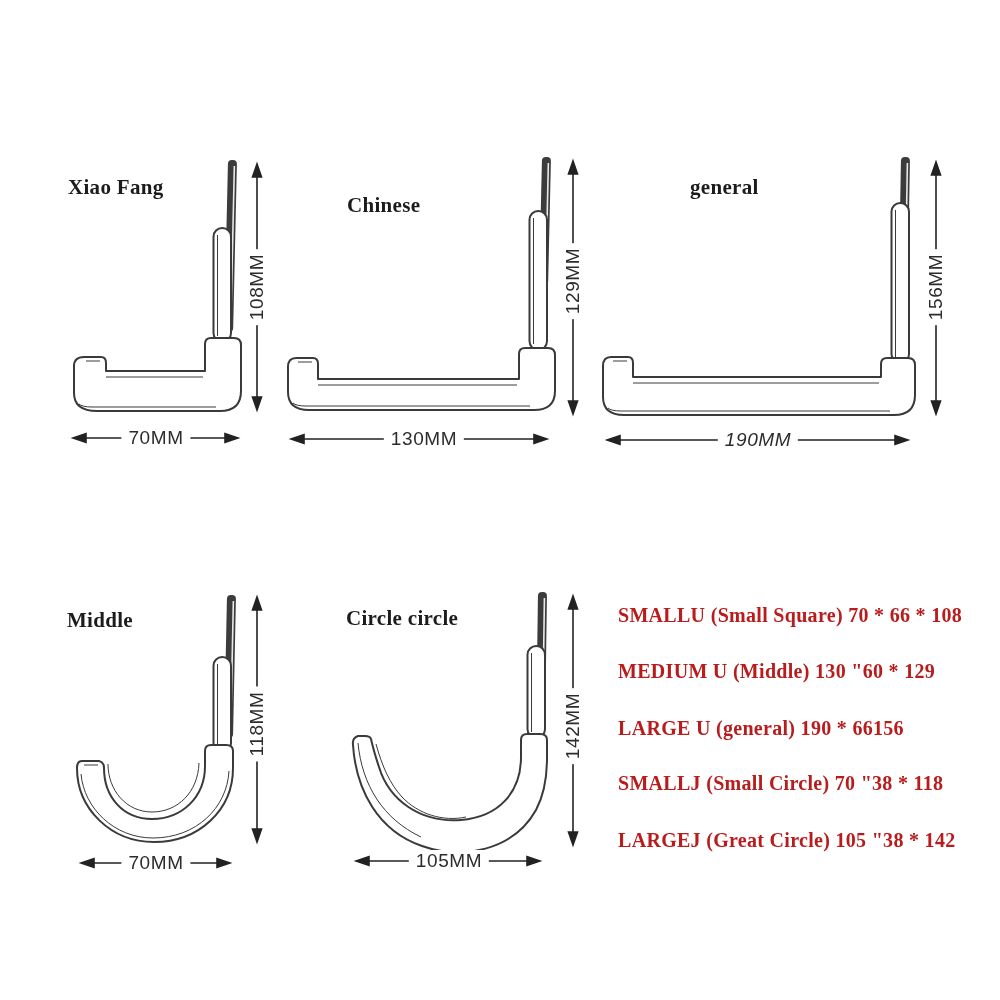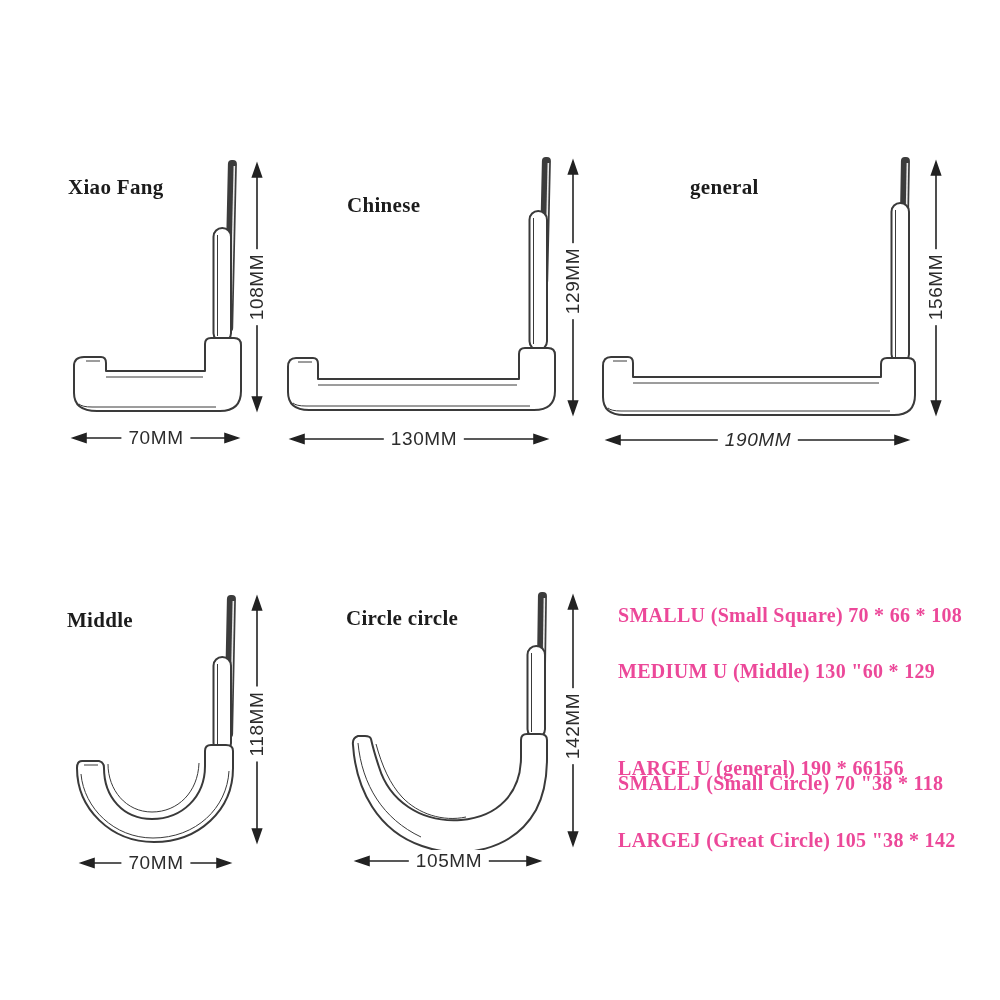--- a/index.html
+++ b/index.html
@@ -13,21 +13,21 @@
     font-family:"Liberation Serif",serif;font-weight:700;font-size:21px;
     color:#1c1c1c;letter-spacing:.3px;
   }
   .dim-label{
     font-size:19px;color:#2c2c2c;letter-spacing:.6px;background:#ffffff;
     padding:0 7px;transform:translate(-50%,-50%);
   }
   .dim-label.vertical{transform:translate(-50%,-50%) rotate(-90deg);padding:0 5px;}
   .spec-line{
     font-family:"Liberation Serif",serif;font-weight:700;font-size:20px;
-    color:#ec4899;letter-spacing:.3px;transform:translateY(-50%);
+    color:#b91c1c;letter-spacing:.3px;transform:translateY(-50%);
   }
 </style>
 </head>
 <body>
 
 <div class="canvas">
 
   <svg width="1000" height="1000" viewBox="0 0 1000 1000">
 
     <g stroke="#3a3a3a" fill="none">
@@ -182,18 +182,18 @@
 
   <div class="abs dim-label" style="left:156px;top:438px;">70MM</div>
   <div class="abs dim-label" style="left:424px;top:439px;">130MM</div>
   <div class="abs dim-label" style="left:758px;top:440px;font-style:italic;">190MM</div>
   <div class="abs dim-label" style="left:156px;top:863px;">70MM</div>
   <div class="abs dim-label" style="left:449px;top:861px;">105MM</div>
 
   <div>
     <div class="abs spec-line" style="left:618px;top:615px;">SMALLU (Small Square) 70 * 66 * 108</div>
     <div class="abs spec-line" style="left:618px;top:671px;">MEDIUM U (Middle) 130 "60 * 129</div>
-    <div class="abs spec-line" style="left:618px;top:768px;text-align:right;">LARGE U (general) 190 * 66156</div>
+    <div class="abs spec-line" style="left:618px;top:728px;text-align:right;">LARGE U (general) 190 * 66156</div>
     <div class="abs spec-line" style="left:618px;top:783px;">SMALLJ (Small Circle) 70 "38 * 118</div>
     <div class="abs spec-line" style="left:618px;top:840px;">LARGEJ (Great Circle) 105 "38 * 142</div>
   </div>
 
 </div>
 
 </body></html>

